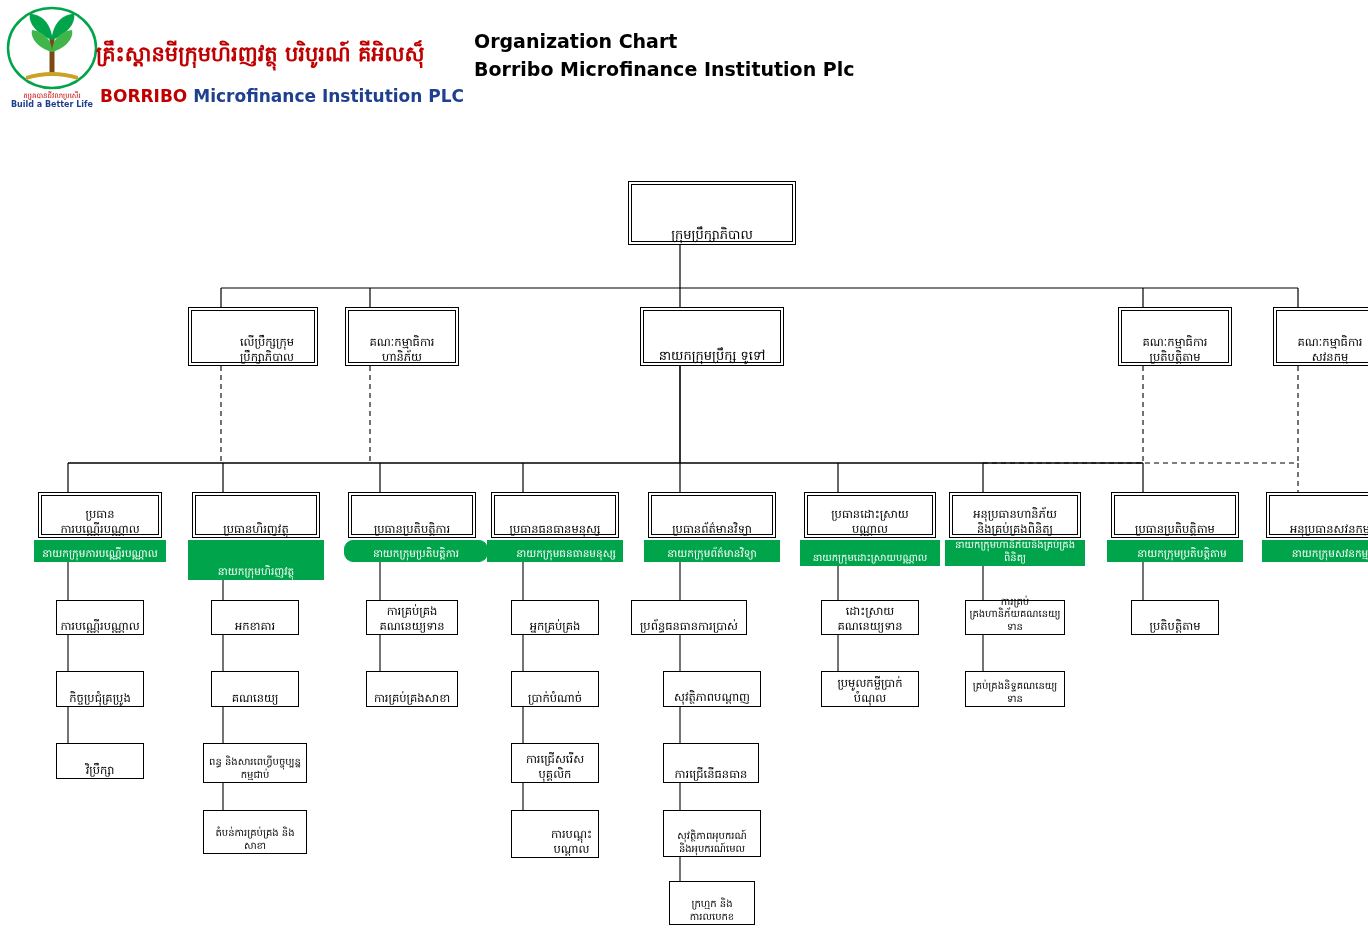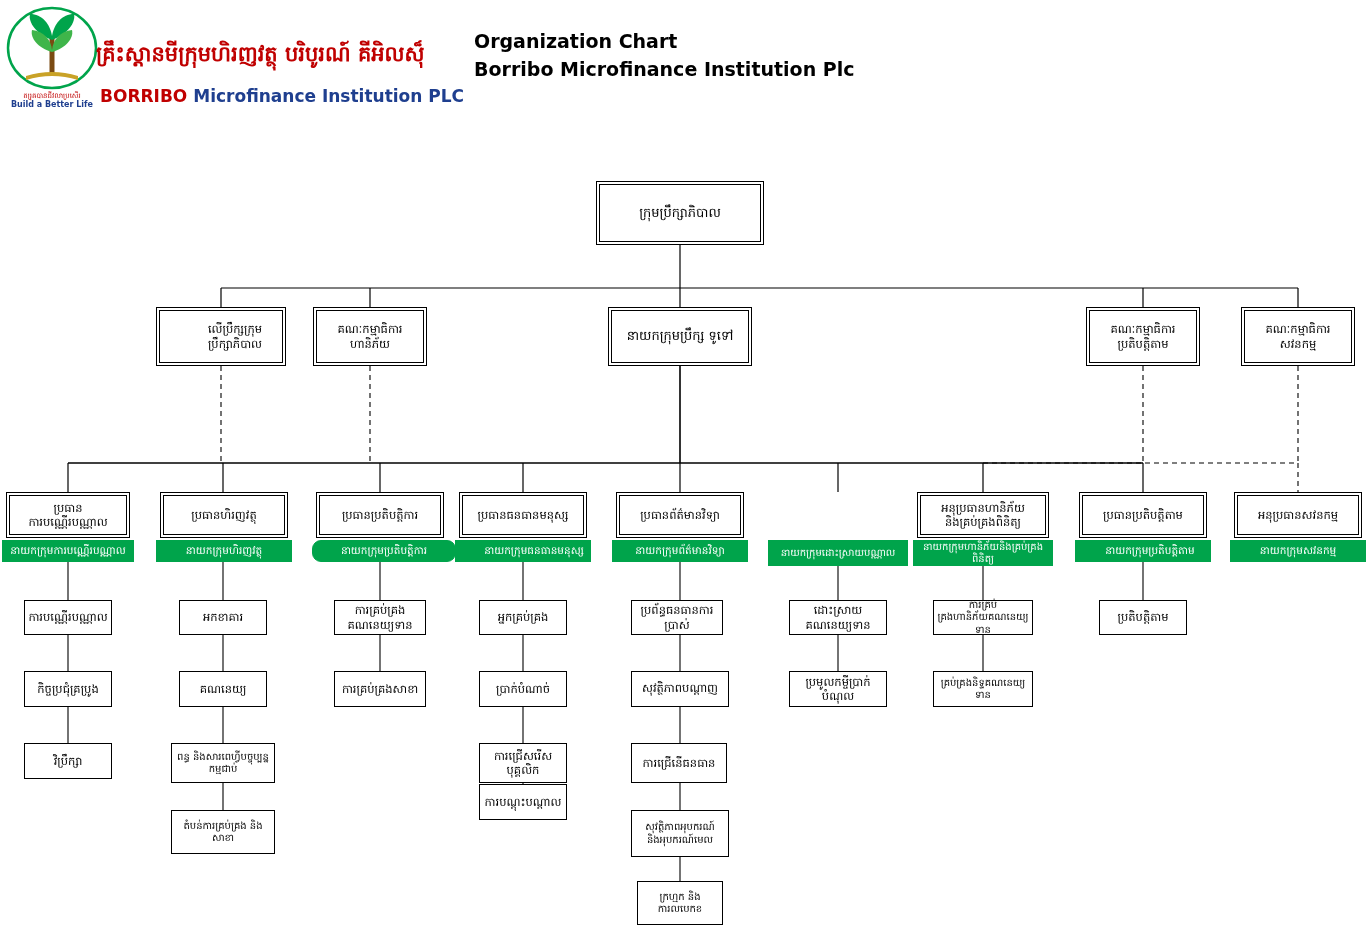--- a/index.html
+++ b/index.html
@@ -25,22 +25,22 @@
   .brand-en .b2{color:#1f3f8f;}
   .title{
     position:absolute;left:474px;top:28px;width:420px;
     font-size:19px;font-weight:bold;color:#000;line-height:1.45;
   }
 
   
   .box{
     position:absolute;box-sizing:border-box;
     border:1px solid #000;background:#fff;
-    display:flex;align-items:center;justify-content:center;text-align:center;
-    font-size:11.5px;color:#000;line-height:1.25;padding:1px 2px;
+    display:flex;align-items:flex-end;justify-content:center;text-align:center;
+    font-size:11.5px;color:#000;line-height:1.25;padding:1px 2px;margin-left:32px;
   }
   .box.dbl{border:1px solid #000;box-shadow:inset 0 0 0 2px #fff, inset 0 0 0 3px #000;}
   .box.top{font-size:13px;}
   .box.green{
     background:#00a44b;border:1px solid #00a44b;color:#ffffff;font-size:10.5px;
   }
   .box.sm{font-size:10px;}
 </style>
 </head>
 <body>
@@ -184,21 +184,21 @@
   <div class="box" style="left:24px;top:671px;width:88px;height:36px;">
     <span>កិច្ចប្រជុំគ្រប្រូង</span>
   </div>
   <div class="box" style="left:24px;top:743px;width:88px;height:36px;">
     <span>វិប្រឹក្សា</span>
   </div>
 
   <div class="box dbl" style="left:160px;top:492px;width:128px;height:46px;">
     <span>ប្រធានហិរញវត្ថុ</span>
   </div>
-  <div class="box green" style="left:156px;top:540px;width:136px;height:22px;">
+  <div class="box green" style="left:156px;top:540px;width:136px;height:40px;">
     <span>នាយកក្រុមហិរញវត្ថុ</span>
   </div>
   <div class="box" style="left:179px;top:600px;width:88px;height:35px;">
     <span>អកខាគារ</span>
   </div>
   <div class="box" style="left:179px;top:671px;width:88px;height:36px;">
     <span>គណនេយ្យ</span>
   </div>
   <div class="box sm" style="left:171px;top:743px;width:104px;height:40px;">
     <span>ពន្ធ និងសារពេហ្វីបច្ចុប្បន្នកម្មជាប់</span>
@@ -228,46 +228,52 @@
   </div>
   <div class="box" style="left:479px;top:600px;width:88px;height:35px;">
     <span>អ្នកគ្រប់គ្រង</span>
   </div>
   <div class="box" style="left:479px;top:671px;width:88px;height:36px;">
     <span>ប្រាក់បំណាច់</span>
   </div>
   <div class="box" style="left:479px;top:743px;width:88px;height:40px;">
     <span>ការជ្រើសរើសបុគ្គលិក</span>
   </div>
-  <div class="box" style="left:479px;top:784px;width:88px;height:36px;">
+  <div class="box" style="left:479px;top:810px;width:88px;height:48px;padding-left:35px;">
     <span>ការបណ្តុះបណ្តាល</span>
   </div>
 
   <div class="box dbl" style="left:616px;top:492px;width:128px;height:46px;">
     <span>ប្រធានព័ត៌មានវិទ្យា</span>
   </div>
   <div class="box green" style="left:612px;top:540px;width:136px;height:22px;">
     <span>នាយកក្រុមព័ត៌មានវិទ្យា</span>
   </div>
-  <div class="box" style="left:631px;top:600px;width:92px;height:35px;">
+  <div class="box" style="left:599px;top:600px;width:116px;height:35px;">
     <span>ប្រព័ន្ធធនធានការប្រាស់</span>
   </div>
   <div class="box" style="left:631px;top:671px;width:98px;height:36px;font-family:Liberation Mono, monospace;">
     <span>សុវត្ថិភាពបណ្តាញ</span>
   </div>
   <div class="box" style="left:631px;top:743px;width:96px;height:40px;">
     <span>ការជ្រើនើធនធាន</span>
   </div>
   <div class="box sm" style="left:631px;top:810px;width:98px;height:47px;">
     <span>សុវត្ថិភាពអុបករណ៍និងអុបករណ៍មេល</span>
   </div>
   <div class="box sm" style="left:637px;top:881px;width:86px;height:44px;">
     <span>ក្រហ្មក និងការលបេកខ</span>
   </div>
 
+  <div class="box dbl" style="left:772px;top:492px;width:132px;height:46px;">
+    <div>
+      <div>ប្រធានដោះស្រាយ</div>
+      <div>បណ្ណាល</div>
+    </div>
+  </div>
   <div class="box green sm" style="left:768px;top:540px;width:140px;height:26px;">
     <span>នាយកក្រុមដោះស្រាយបណ្ណាល</span>
   </div>
   <div class="box" style="left:789px;top:600px;width:98px;height:35px;">
     <span>ដោះស្រាយគណនេយ្យទាន</span>
   </div>
   <div class="box" style="left:789px;top:671px;width:98px;height:36px;">
     <span>ប្រមូលកម្ចីប្រាក់បំណុល</span>
   </div>
 

